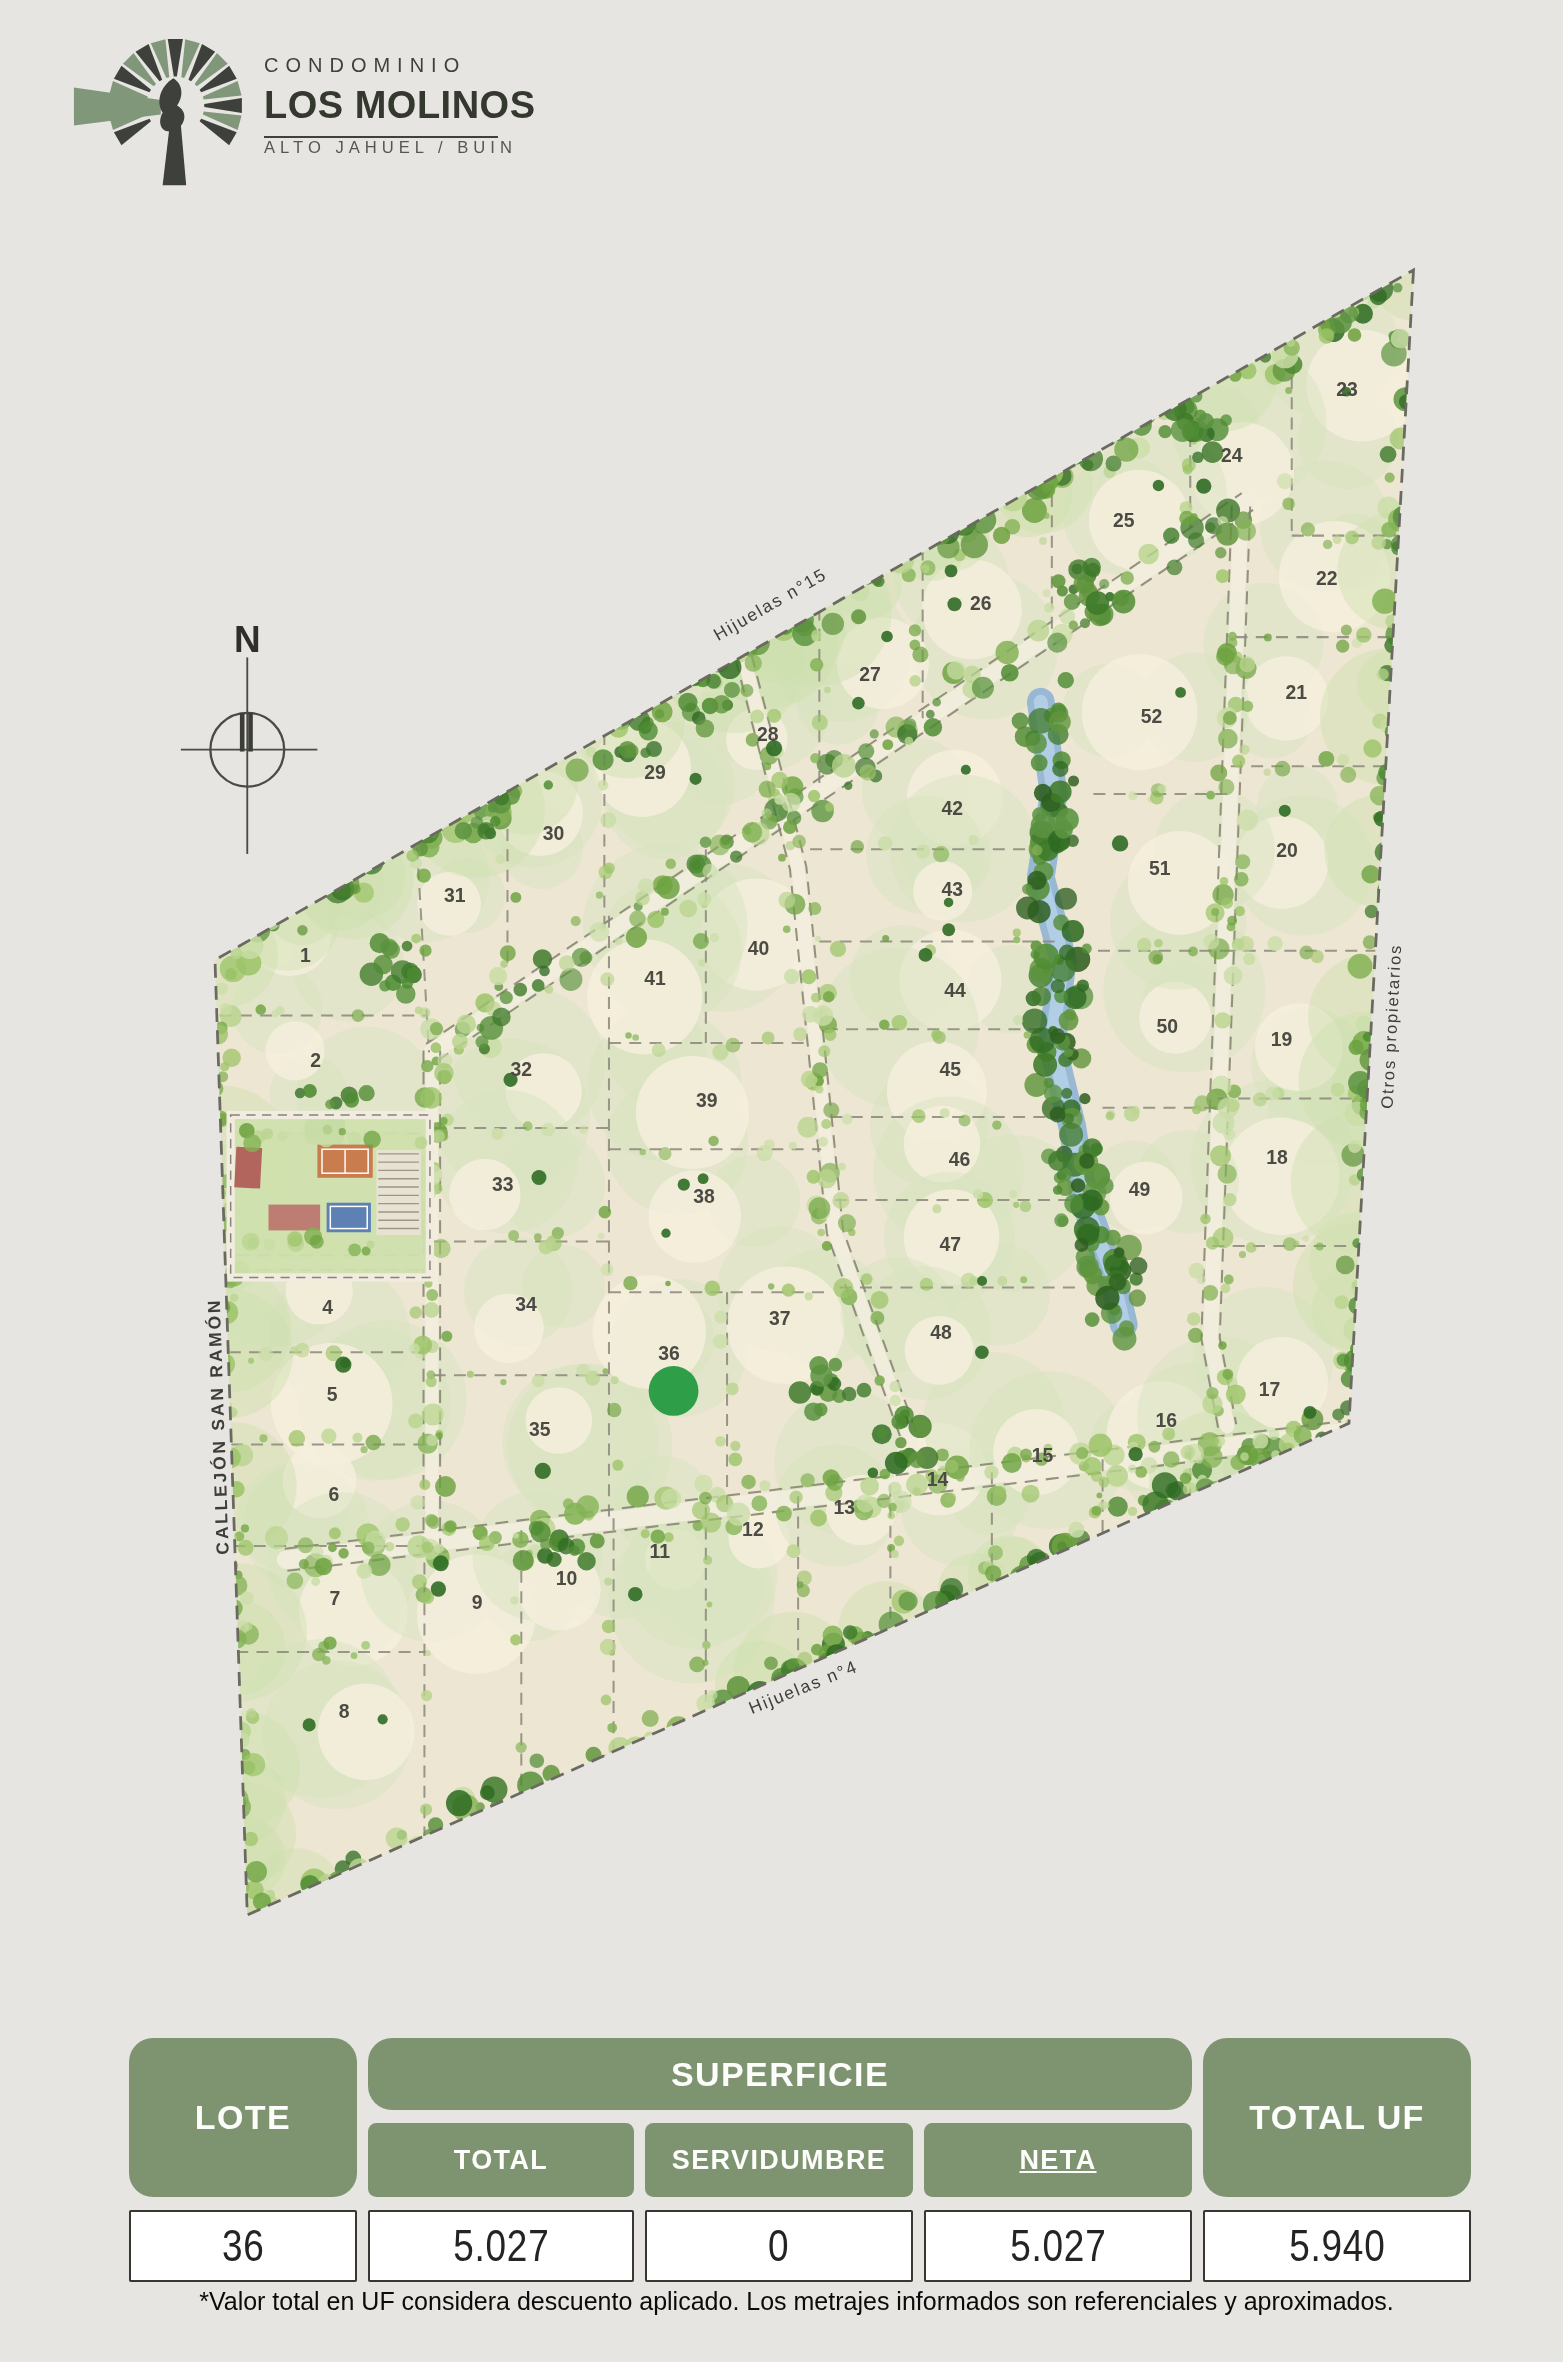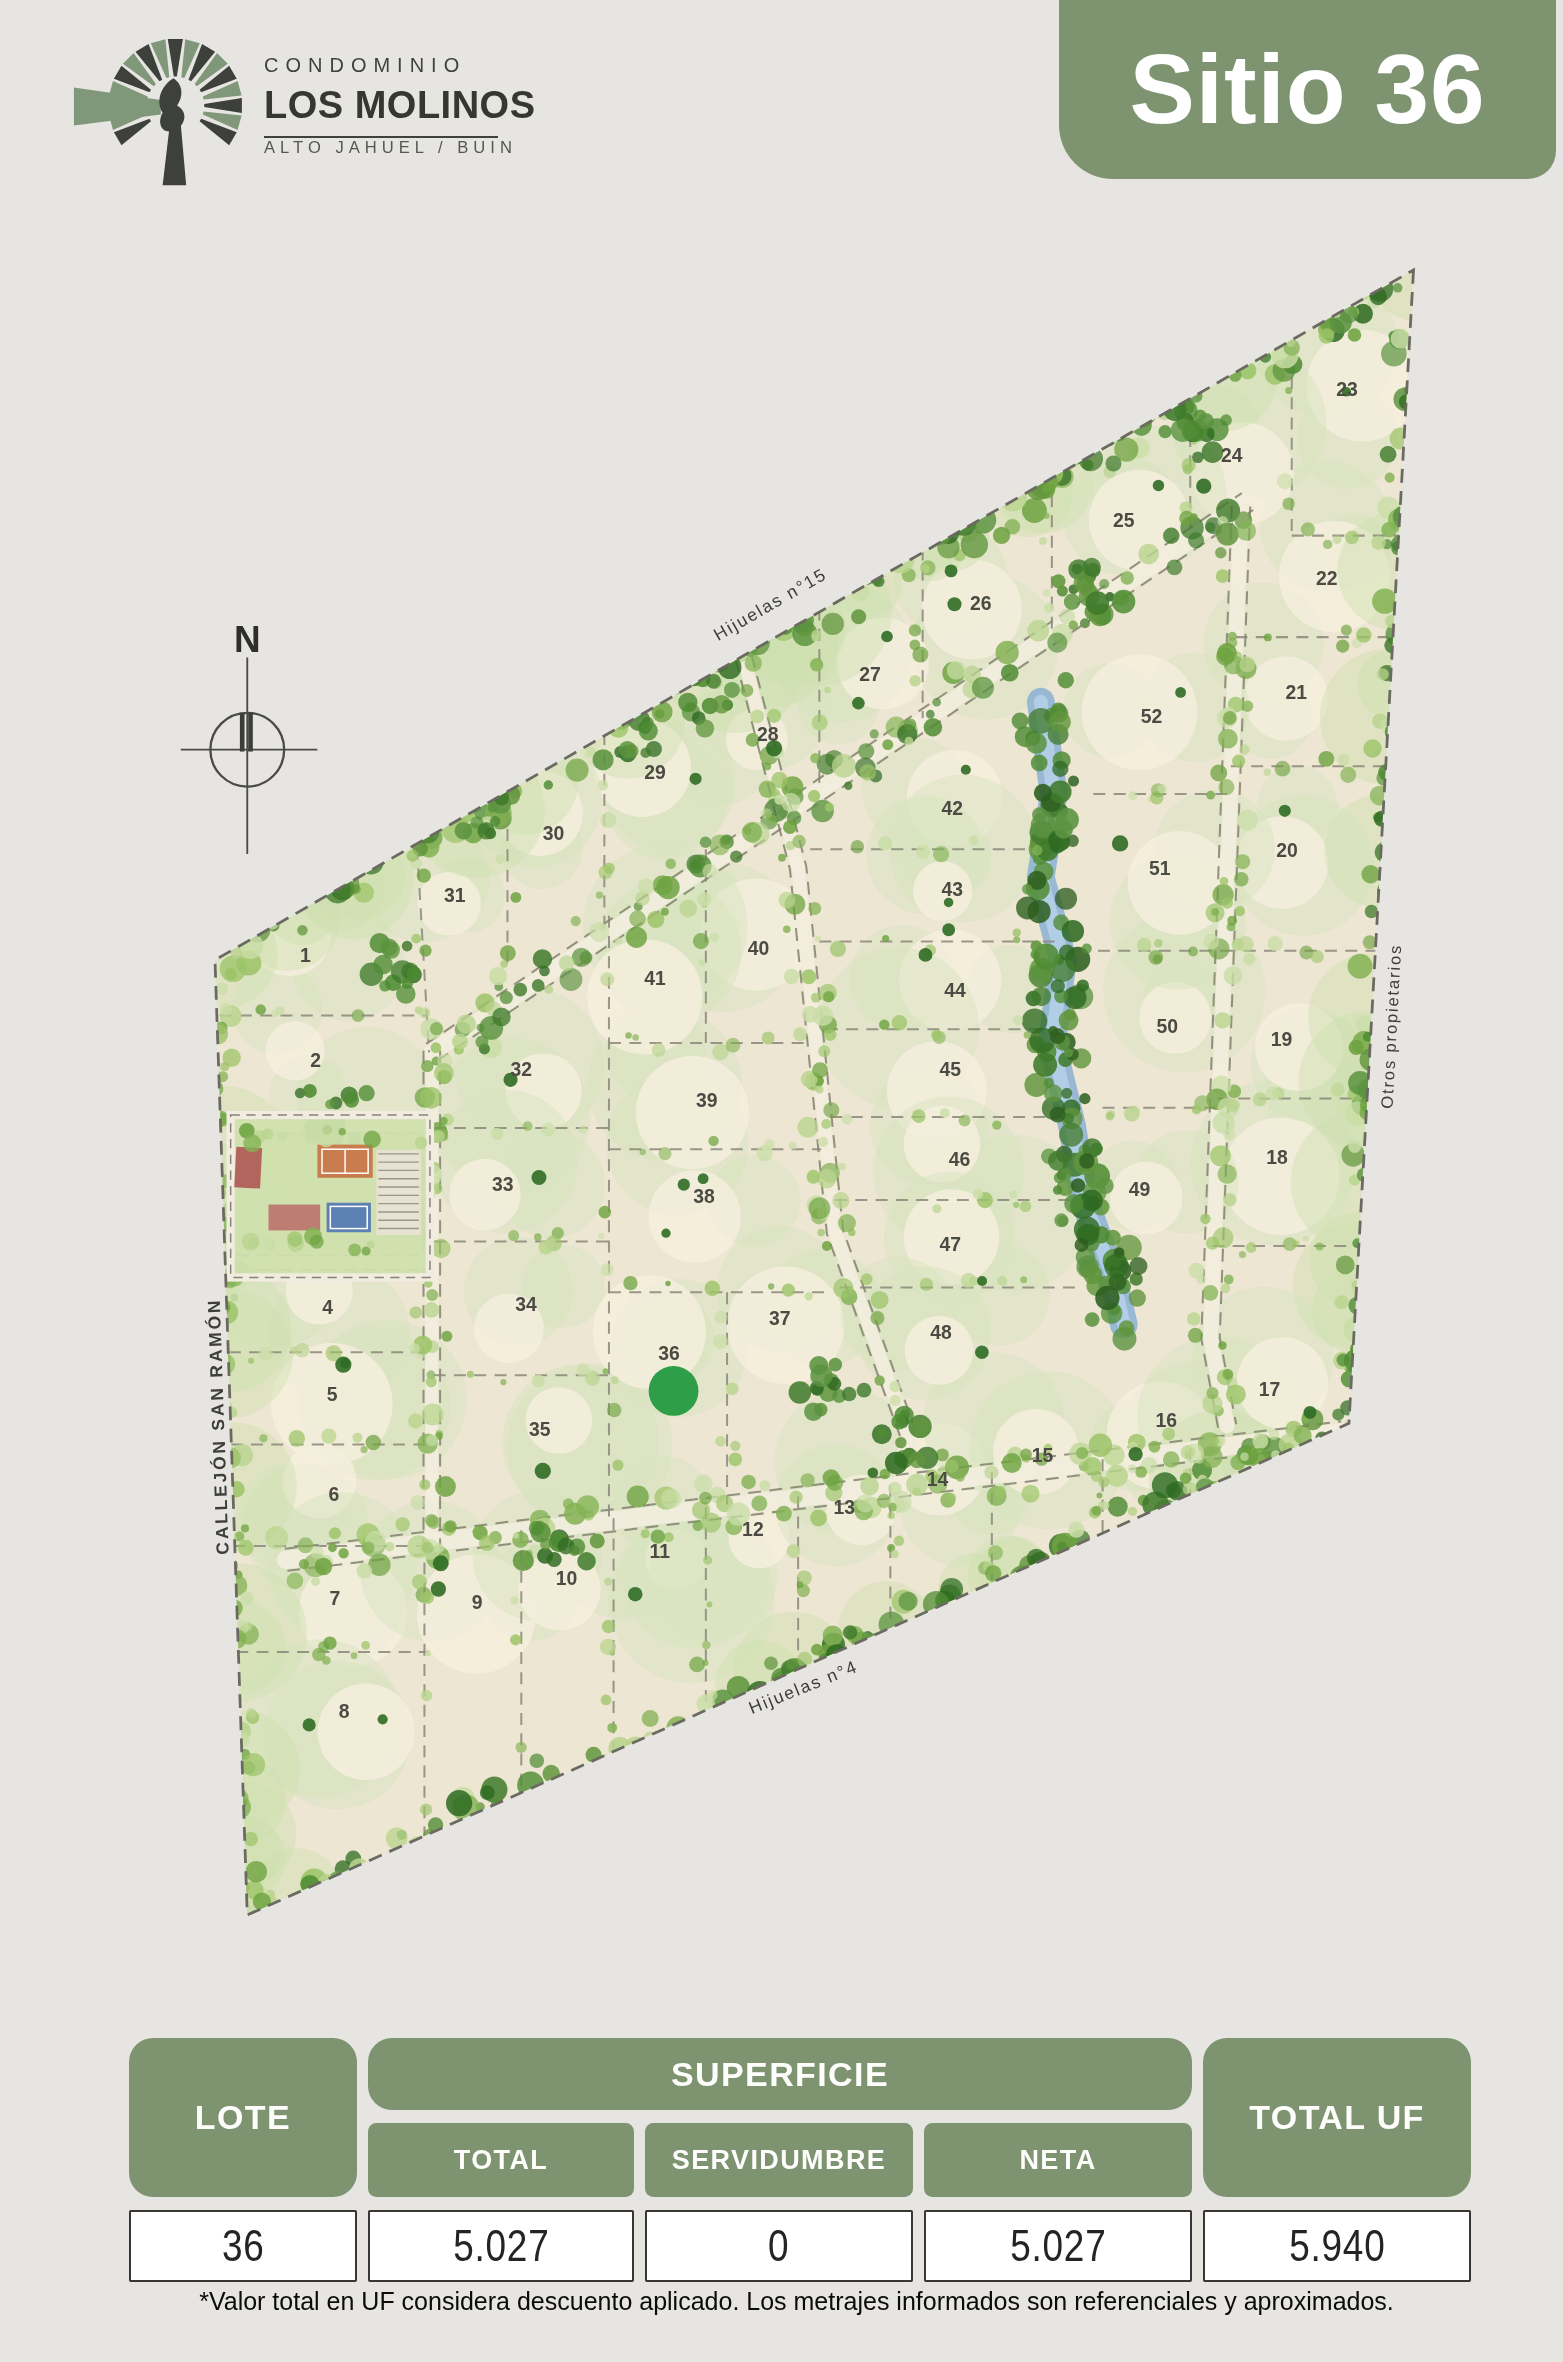--- a/index.html
+++ b/index.html
@@ -23,21 +23,21 @@
              grid-template-columns:228px 266px 268px 268px 268px;
              grid-template-rows:72px 74px 72px;column-gap:11px;row-gap:13px;}
   .hcell{background:#7e9471;border-radius:8.3px;display:flex;align-items:center;justify-content:center;
          color:#fdfdfb;font-weight:bold;letter-spacing:1.4px;}
   .hbig{font-size:34px;border-radius:24px;}
   .hsub{font-size:27px;}
   .c-lote{grid-column:1;grid-row:1/3;}
   .c-superficie{grid-column:2/5;grid-row:1;}
   .c-total{grid-column:2;grid-row:2;}
   .c-serv{grid-column:3;grid-row:2;}
-  .c-neta{grid-column:4;grid-row:2;}
+  .c-neta{grid-column:4;grid-row:2;text-decoration:underline;}
   .c-totaluf{grid-column:5;grid-row:1/3;}
   .vcell{background:#ffffff;border:2.8px solid #3a3733;border-radius:1.8px;
          display:flex;align-items:center;justify-content:center;}
   .vcell .val{display:inline-block;transform:scaleX(.84);font-size:44px;letter-spacing:0.9px;color:#262422;}
   .footnote{position:absolute;left:129px;top:2287px;width:1335px;text-align:center;
             font-size:25px;font-weight:normal;color:#0b0b0b;}
 </style>
 </head>
 <body>
 
@@ -63,23 +63,20 @@
       <polygon points="148.51220877402778,114.5276959916655 187.8624455044992,129.5074311004682 179.4854076856741,144.01688621959926 146.83745817425358,117.42844912048086" fill="#3d403b"></polygon>
       <polygon points="8,80 104,94 104,110 8,122" fill="#81977a"></polygon>
       <polygon points="114,120 126,120 132,188 106,188" fill="#3d403b"></polygon>
       <path d="M118 70 C130 78 128 92 122 100 C136 108 130 124 118 128 C104 132 100 118 106 108 C98 96 104 78 118 70 Z" fill="#3d403b"></path>
     </svg>
   <div class="logo-text">
     <div class="logo-line1">CONDOMINIO</div>
     <div class="logo-line2">LOS MOLINOS</div>
     <div class="logo-rule"></div>
     <div class="logo-line3">ALTO JAHUEL / BUIN</div>
-  </div>
-  <div class="badge">
-    <span>Sitio 36</span>
   </div>
 
   <svg id="map" viewBox="0 0 1694 2560">
       <defs>
         <clipPath id="mapclip">
           <polygon points="1532,292 1462,1542 268,2075 233,1040"></polygon>
         </clipPath>
       </defs>
       <g clip-path="url(#mapclip)">
         <polygon points="1532,292 1462,1542 268,2075 233,1040" fill="#ede6d2"></polygon>

